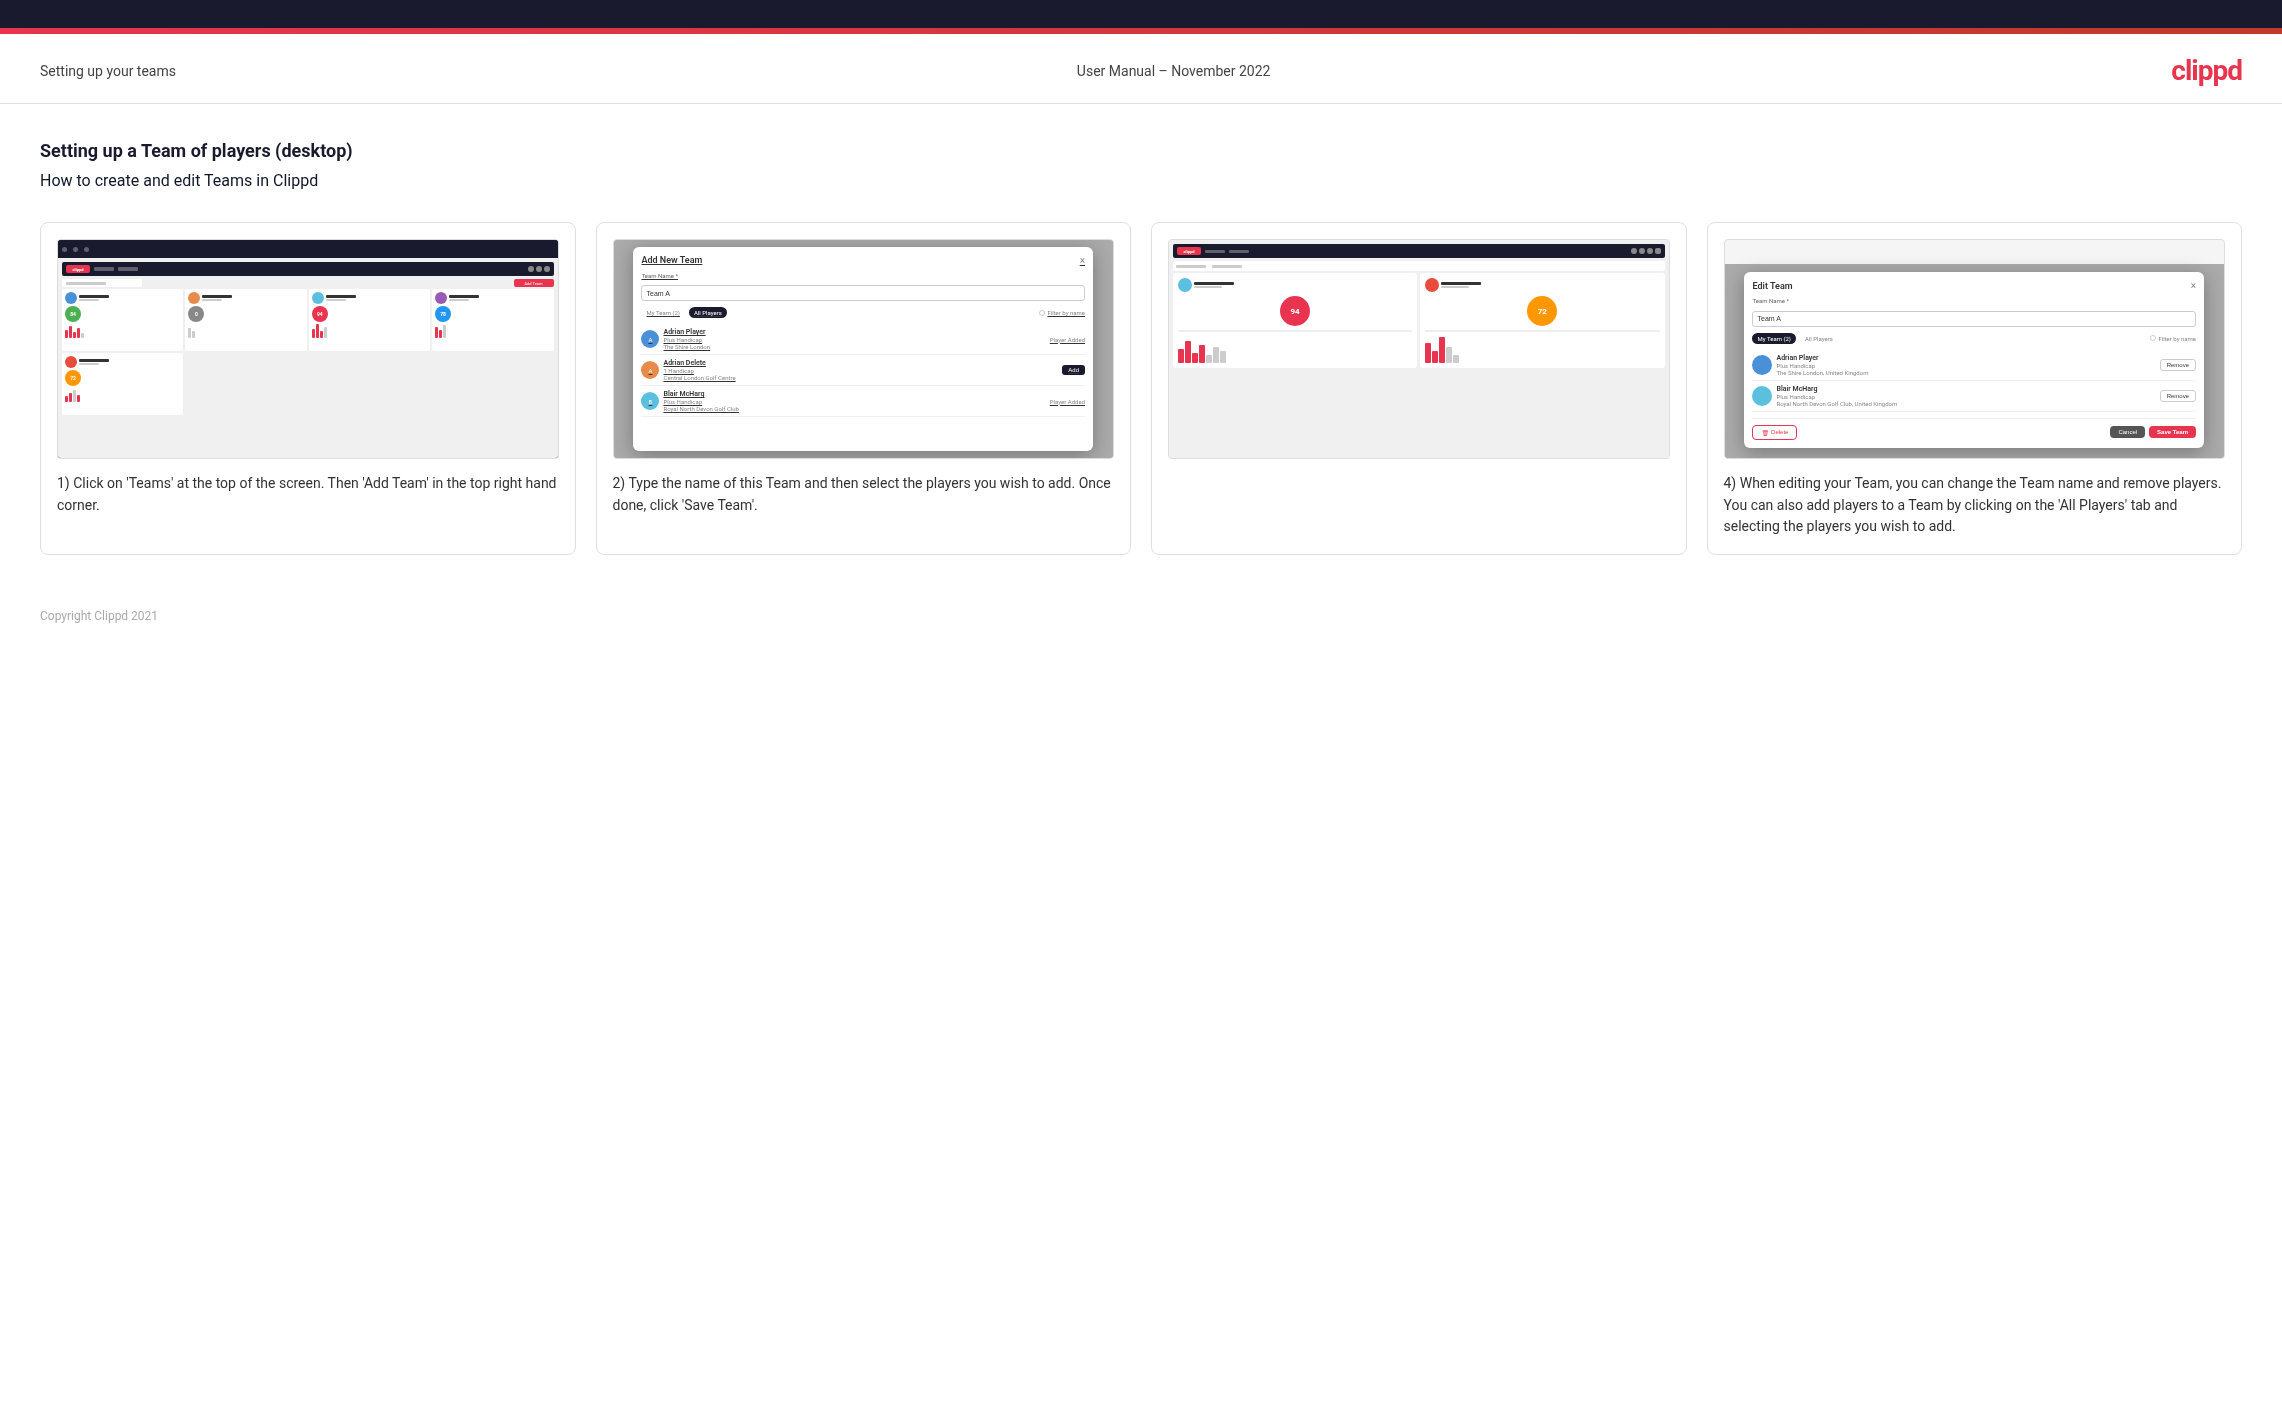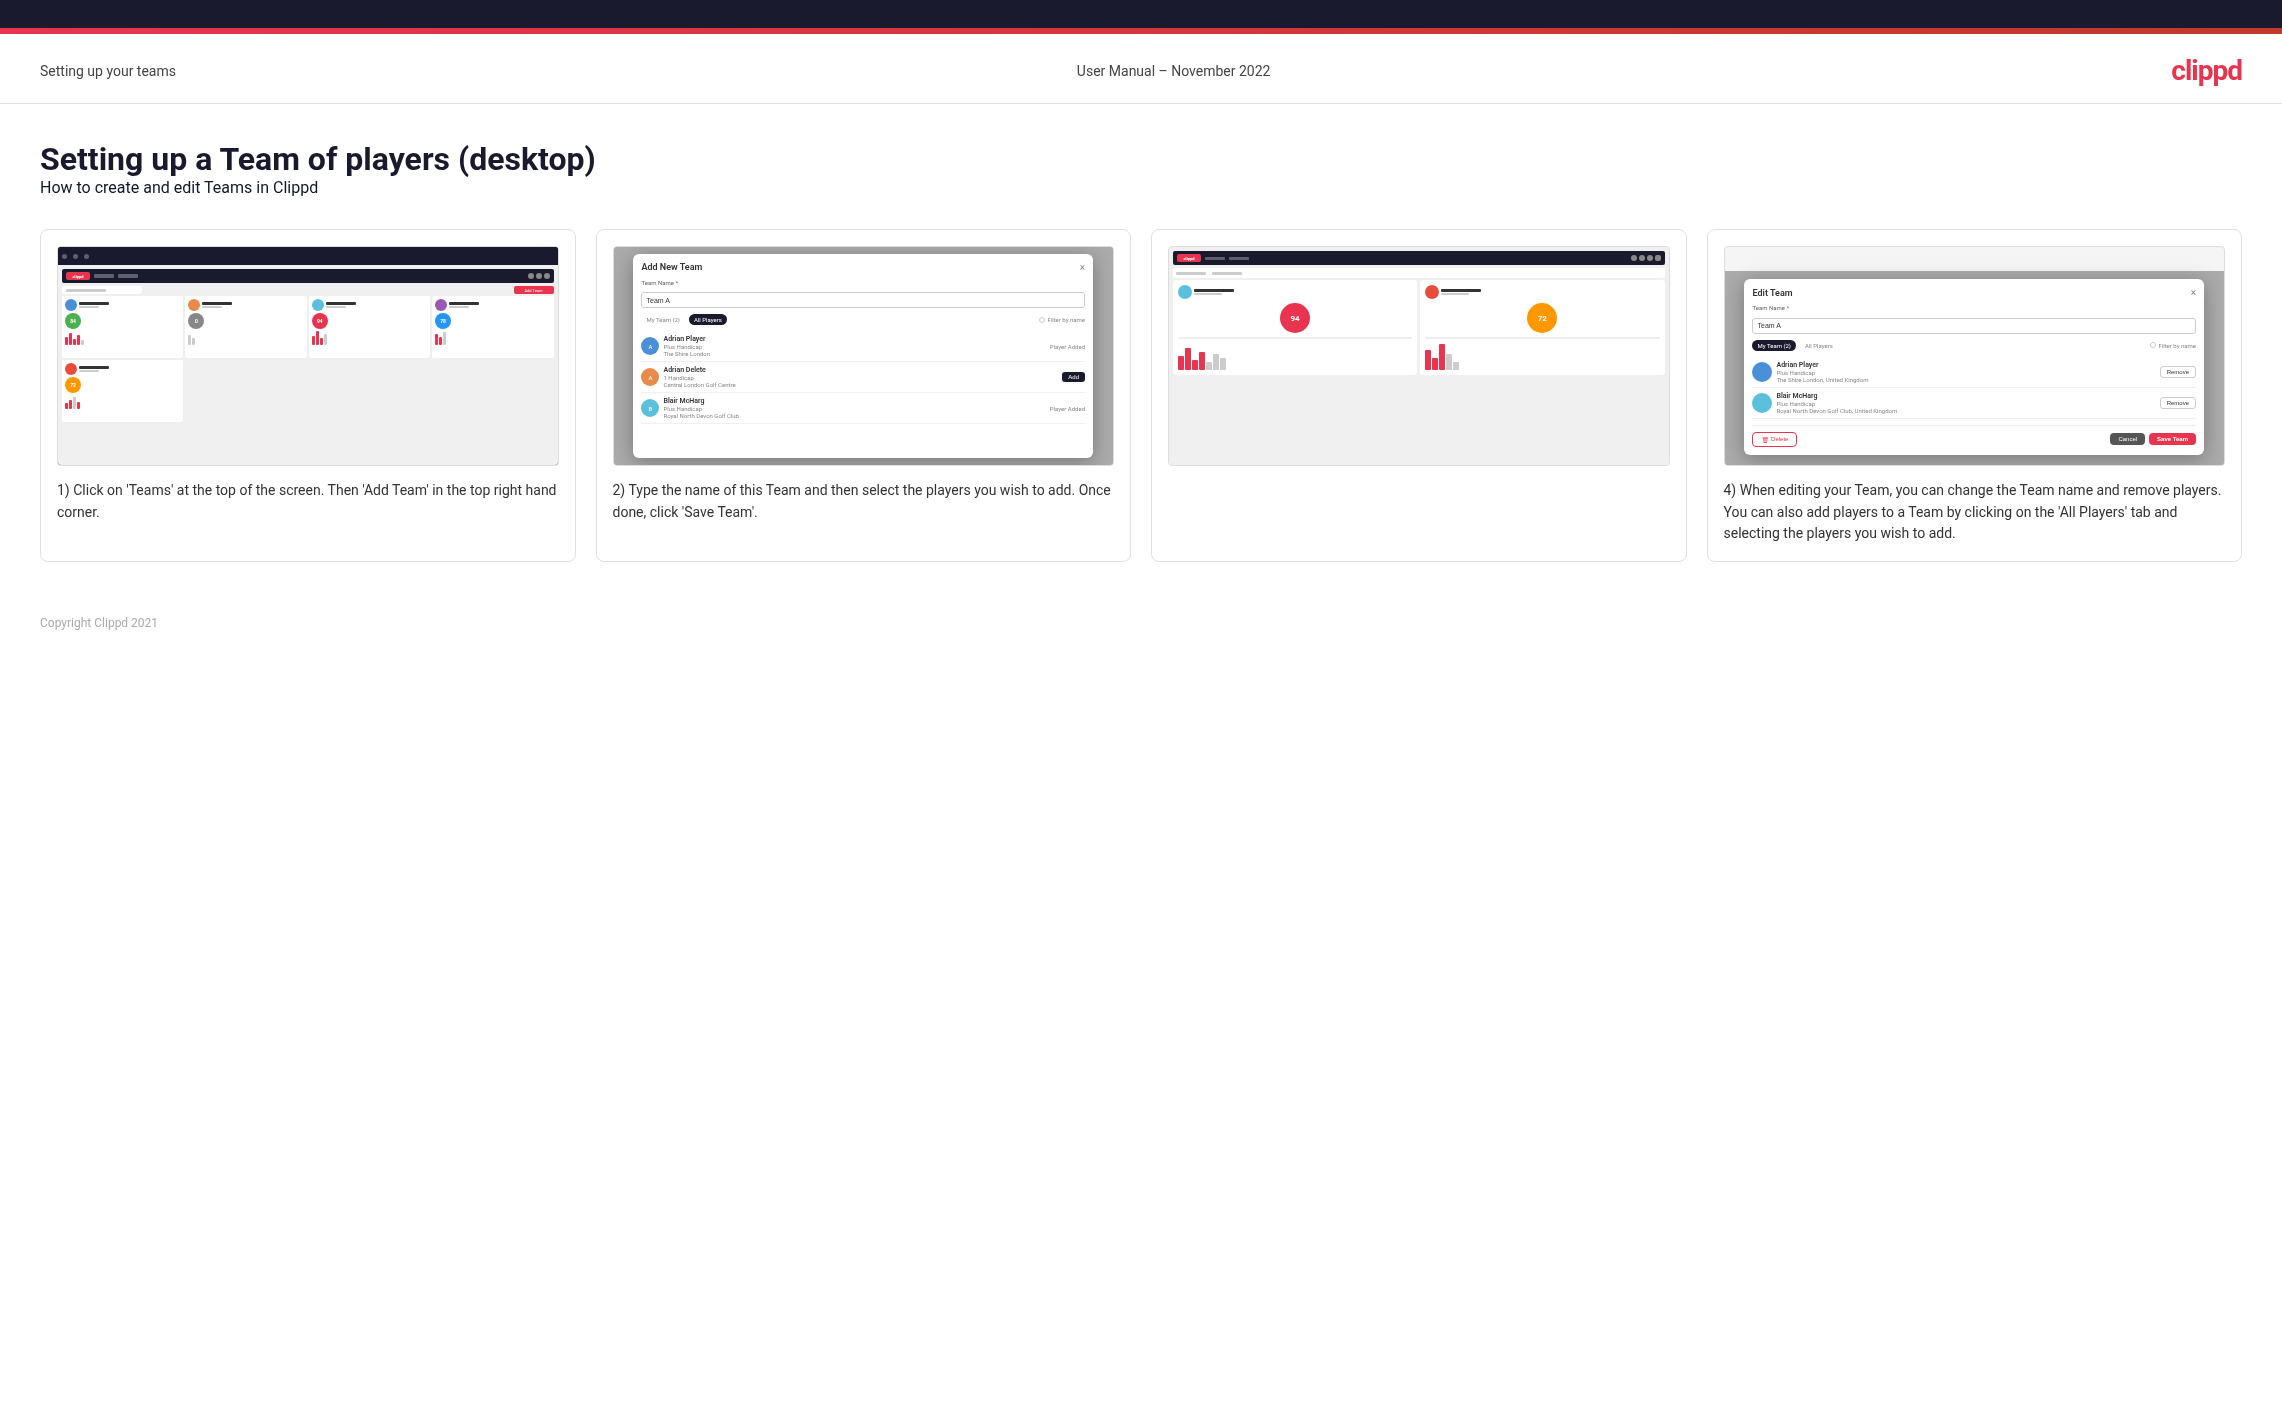--- a/index.html
+++ b/index.html
@@ -29,24 +29,24 @@
     .logo {
       font-size: 28px;
       font-weight: 700;
       color: #e8344e;
       letter-spacing: -1px;
     }
     .page-content {
       padding: 36px 40px 20px 40px;
     }
     .page-title {
-      font-size: 32px;
+      font-size: 18px;
       font-weight: 700;
       color: #1a1a2e;
-      margin-bottom: 0;
+      margin-bottom: 10px;
     }
     .page-subtitle {
       font-size: 16px;
       color: #0f172a;
       margin-bottom: 32px;
     }
     .cards-row {
       display: flex;
       gap: 20px;
       margin-bottom: 30px;
@@ -126,20 +126,21 @@
       position: relative;
     }
     .ss2-modal {
       background: #fff;
       border-radius: 6px;
       width: 92%;
       height: 94%;
       padding: 8px;
       box-shadow: 0 4px 20px rgba(0,0,0,0.3);
       overflow: hidden;
+      text-decoration: underline;
     }
     .ss2-modal-header {
       display: flex;
       justify-content: space-between;
       align-items: center;
       margin-bottom: 6px;
     }
     .ss2-modal-title { font-size: 9px; font-weight: 600; color: #333; }
     .ss2-close { font-size: 10px; color: #888; cursor: pointer; }
     .ss2-label { font-size: 6px; color: #666; margin-bottom: 2px; }

